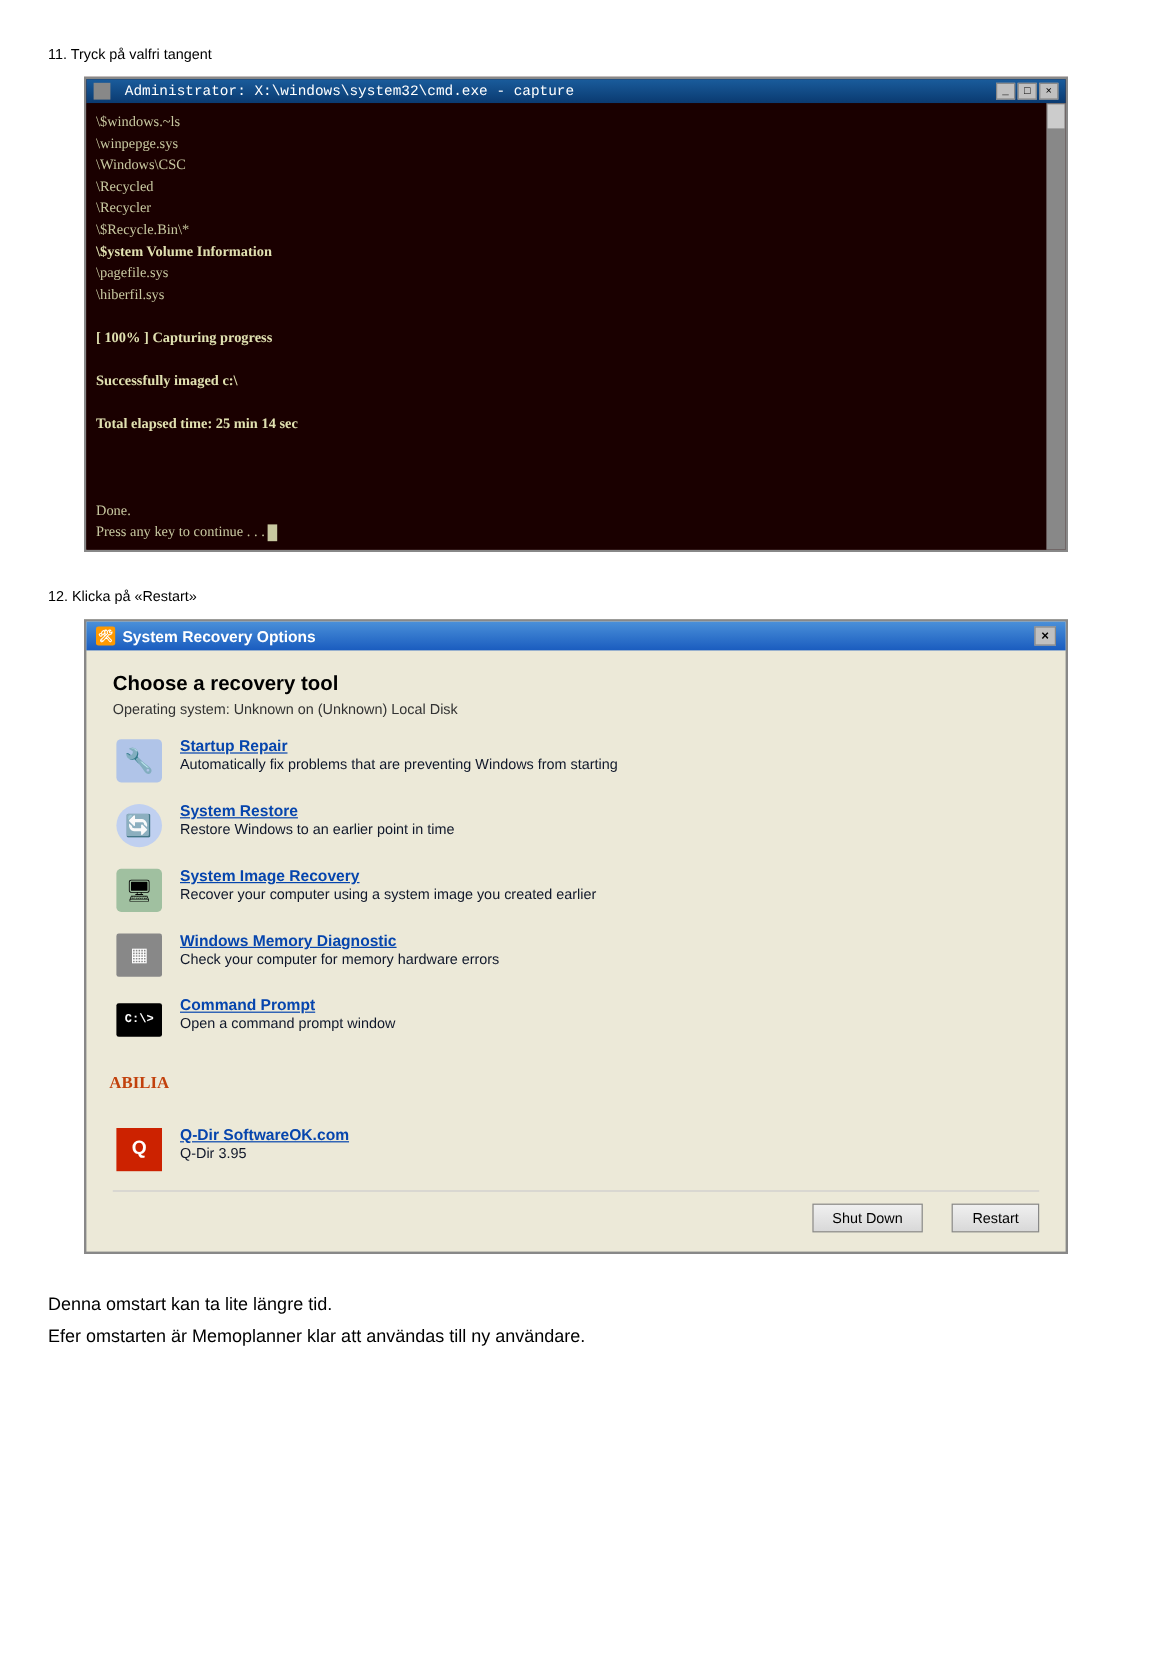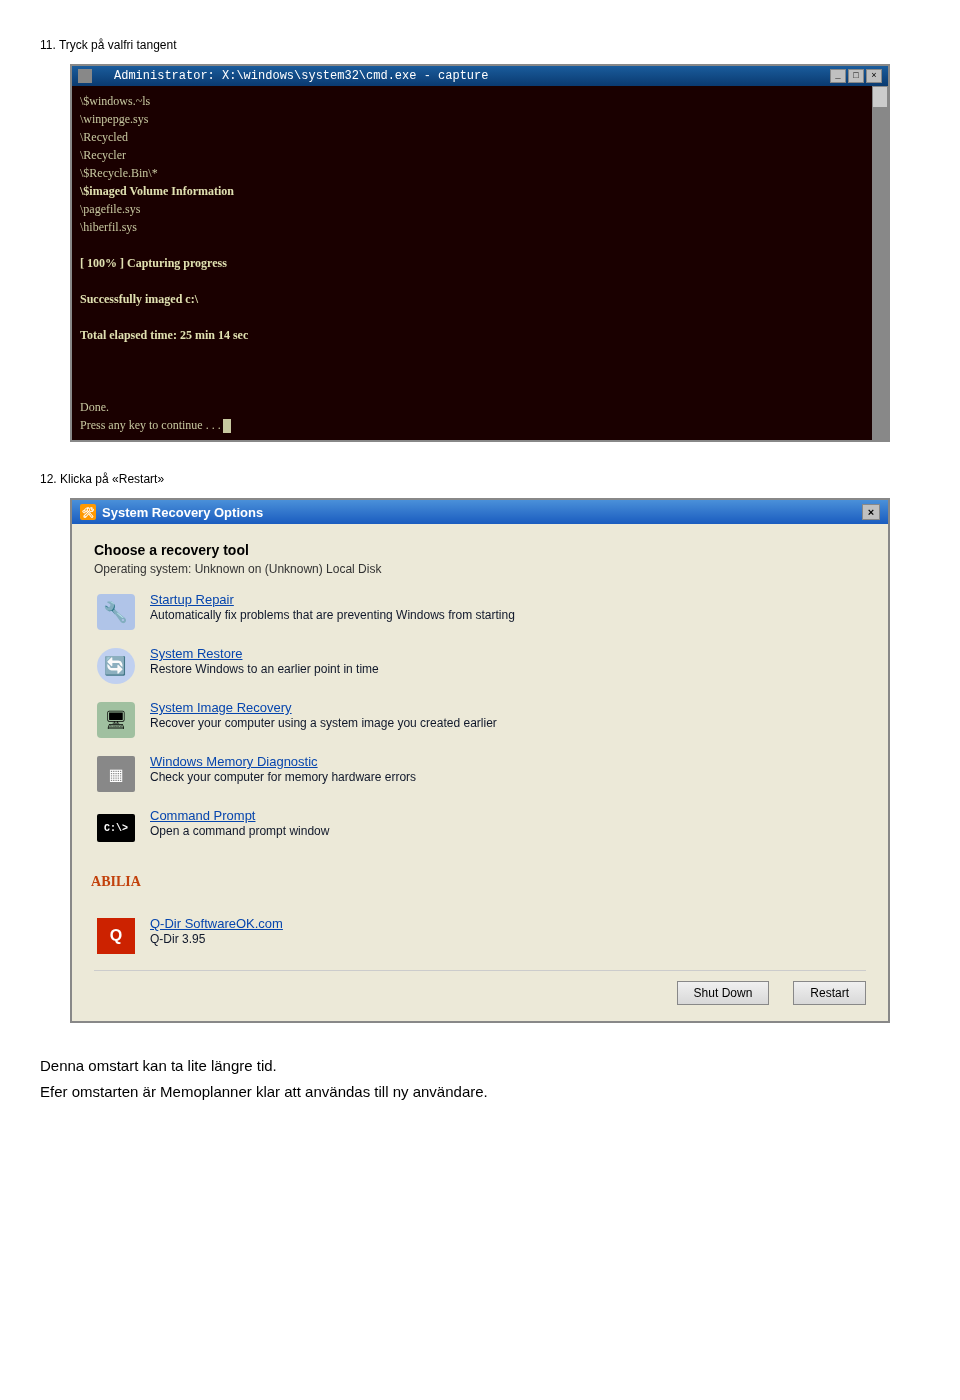--- a/index.html
+++ b/index.html
@@ -33,21 +33,21 @@
       font-size: 12px;
       font-family: 'Courier New', monospace;
       padding: 3px 6px;
       display: flex;
       align-items: center;
       justify-content: space-between;
     }
     .cmd-titlebar-left {
       display: flex;
       align-items: center;
-      gap: 22px;
+      gap: 12px;
     }
     .cmd-titlebar-icon {
       width: 14px;
       height: 14px;
       background: #888;
       display: inline-block;
     }
     .cmd-controls {
       display: flex;
       gap: 2px;
@@ -121,21 +121,21 @@
       justify-content: center;
       font-size: 11px;
       font-weight: bold;
       color: #000;
       cursor: pointer;
     }
     .recovery-body {
       padding: 18px 22px 16px 22px;
     }
     .recovery-title {
-      font-size: 14px;
+      font-size: 17px;
       font-weight: bold;
       margin-bottom: 4px;
     }
     .recovery-subtitle {
       font-size: 12px;
       color: #333;
       margin-bottom: 16px;
     }
     .recovery-item {
       display: flex;
@@ -150,21 +150,21 @@
       display: flex;
       align-items: center;
       justify-content: center;
       font-size: 22px;
     }
     .recovery-item-text {
       flex: 1;
     }
     .recovery-item-link {
       font-size: 13px;
-      font-weight: normal;
+      font-weight: bold;
       color: #0645ad;
       text-decoration: underline;
       cursor: pointer;
     }
     .recovery-item-desc {
       font-size: 12px;
       color: #0f172a;
       margin-top: 1px;
     }
     .recovery-footer {
@@ -307,24 +307,25 @@
     <div class="cmd-controls">
       <div class="cmd-ctrl-btn">_</div>
       <div class="cmd-ctrl-btn">□</div>
       <div class="cmd-ctrl-btn">×</div>
     </div>
   </div>
   <div class="cmd-wrapper">
     <div class="cmd-body cmd-content">
       <div>\$windows.~ls</div>
       <div>\winpepge.sys</div>
+      <div>\Windows\CSC</div>
       <div>\Recycled</div>
       <div>\Recycler</div>
       <div>\$Recycle.Bin\*</div>
-      <div class="bold-line">\$imaged Volume Information</div>
+      <div class="bold-line">\$ystem Volume Information</div>
       <div>\pagefile.sys</div>
       <div>\hiberfil.sys</div>
       <br>
       <div class="bold-line">[ 100% ] Capturing progress</div>
       <br>
       <div class="bold-line">Successfully imaged c:\</div>
       <br>
       <div class="bold-line">Total elapsed time: 25 min 14 sec</div>
       <br><br><br>
       <div>Done.</div>

